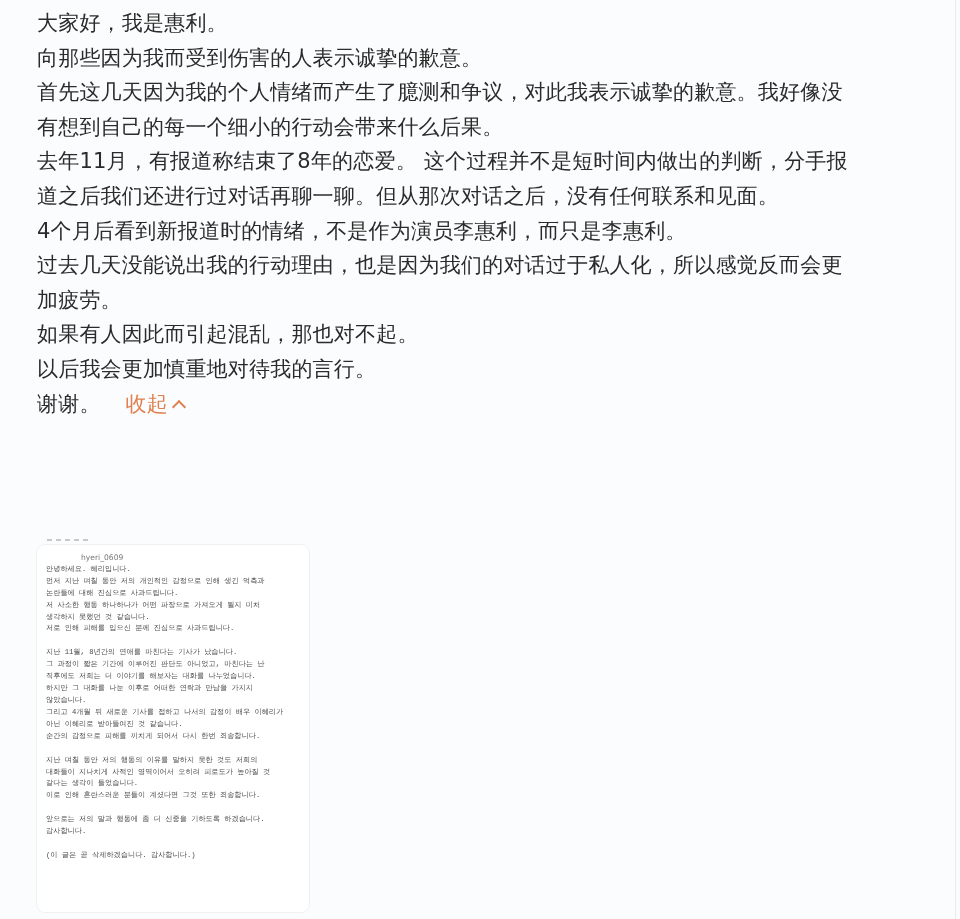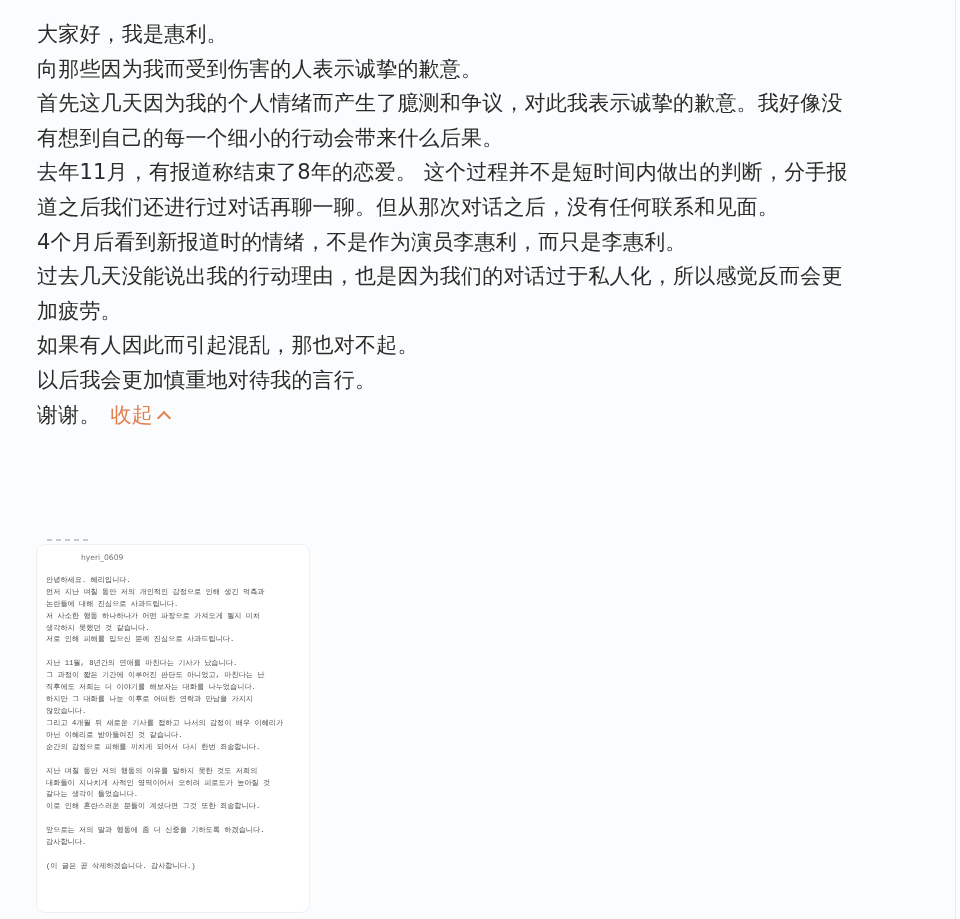--- a/index.html
+++ b/index.html
@@ -19,37 +19,37 @@
       position: absolute;
       top: 0;
       right: 4px;
       width: 1px;
       height: 919px;
       background: #e8eaec;
     }
     .post {
       position: absolute;
       left: 37px;
-      top: 17px;
+      top: 6px;
       width: 880px;
     }
     .para {
       font-size: 21px;
       line-height: 34.6px;
       margin: 0;
       letter-spacing: 0.2px;
       white-space: pre-wrap;
     }
     .thanks-row {
       display: flex;
       align-items: flex-start;
     }
     .collapse-link {
       color: #e0804f;
-      margin-left: 10px;
+      margin-left: 25px;
       cursor: pointer;
       display: inline-flex;
       align-items: center;
     }
     .chevron-up {
       display: inline-block;
       width: 8px;
       height: 8px;
       border-left: 2.4px solid #e0804f;
       border-top: 2.4px solid #e0804f;
@@ -80,21 +80,20 @@
       padding: 7px 10px 0 9px;
       font-family: "DejaVu Sans", sans-serif;
       color: #4a4a4a;
       font-size: 7.2px;
       line-height: 11.9px;
       filter: blur(0.25px);
     }
     .photo-user {
       font-size: 7.6px;
       color: #777;
-      margin-bottom: 11px;
       padding-left: 35px;
     }
     .photo-line {
       white-space: nowrap;
       overflow: hidden;
       display: block;
       font-family: Liberation Mono, monospace;
     }
     .photo-gap {
       height: 12px;

